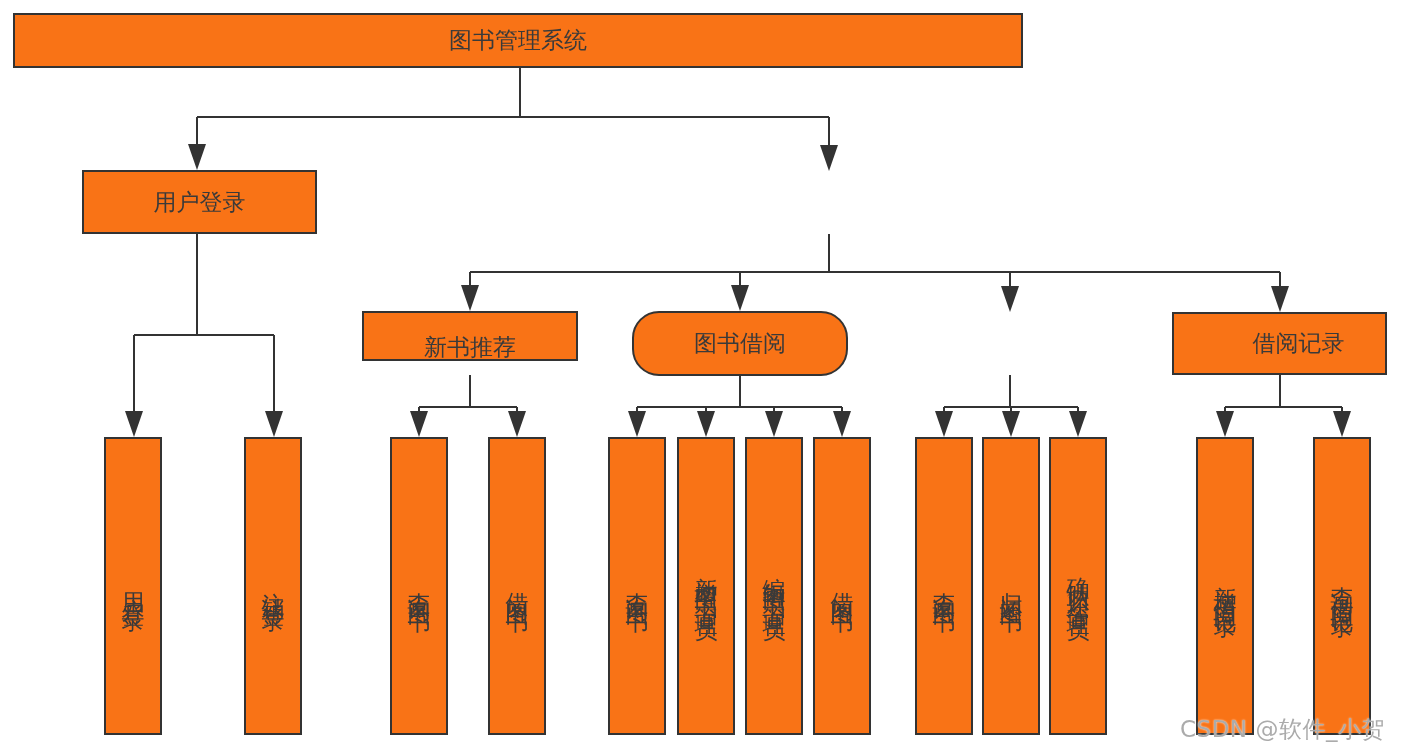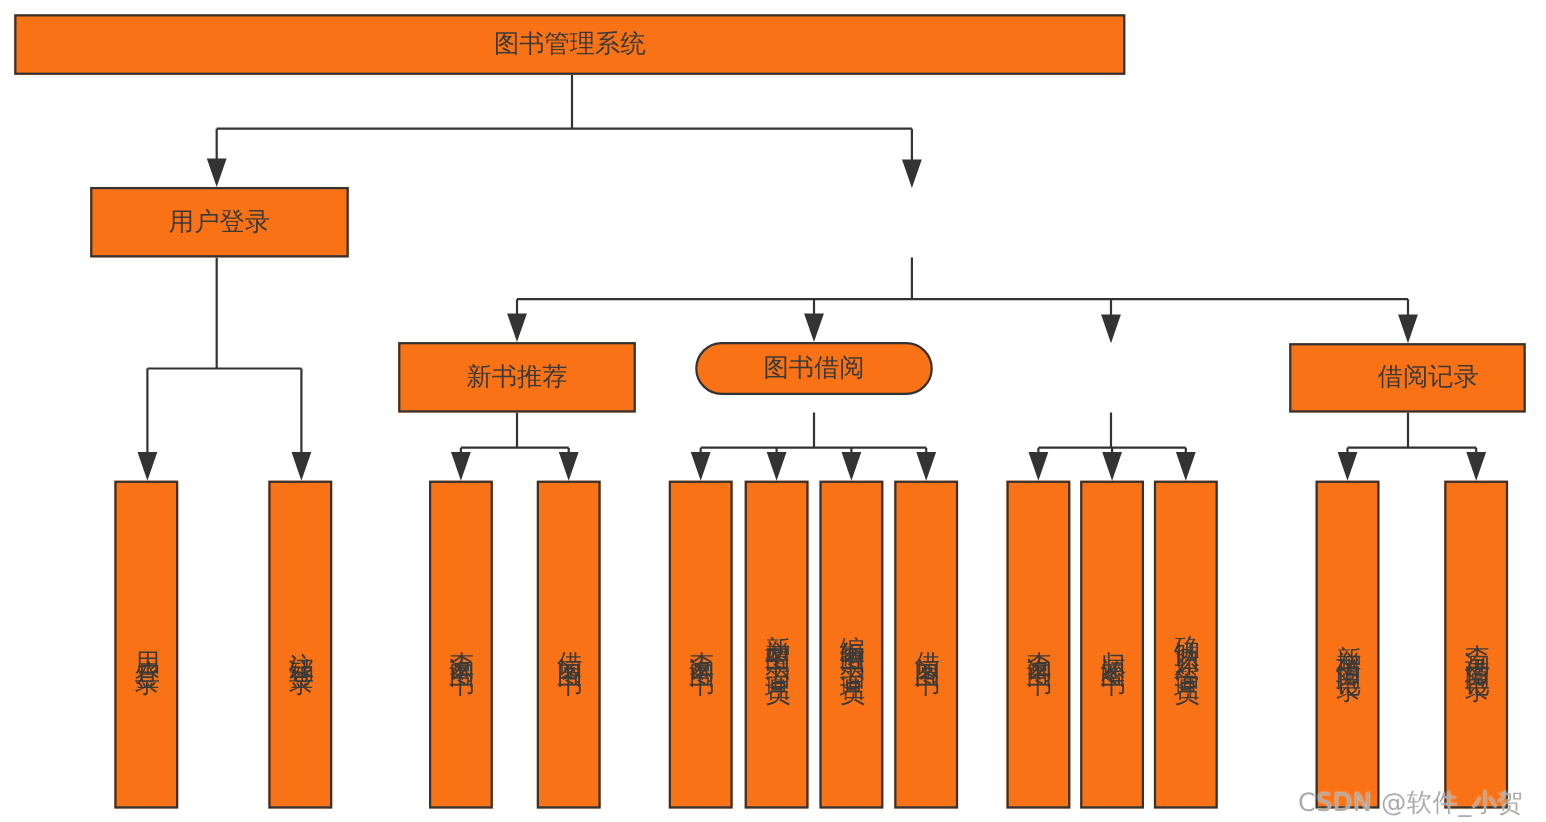--- a/index.html
+++ b/index.html
@@ -83,24 +83,24 @@
   </svg>
 
   <div class="node" style="left:13px;top:13px;width:1010px;height:55px;">
     <span>图书管理系统</span>
   </div>
 
   <div class="node" style="left:82px;top:170px;width:235px;height:64px;">
     <span>用户登录</span>
   </div>
 
-  <div class="node" style="left:362px;top:311px;width:216px;height:64px;">
+  <div class="node" style="left:362px;top:311px;width:216px;height:50px;align-items:flex-end;">
     <span>新书推荐</span>
   </div>
-  <div class="node" style="left:632px;top:311px;width:216px;height:48px;border-radius:27px;">
+  <div class="node" style="left:632px;top:311px;width:216px;height:65px;border-radius:27px;">
     <span>图书借阅</span>
   </div>
   <div class="node" style="left:1172px;top:312px;width:215px;height:63px;padding-left:38px;">
     <span>借阅记录</span>
   </div>
 
   <div class="node vnode" style="left:104px;top:437px;width:58px;height:298px;">
     <span>用户登录</span>
   </div>
   <div class="node vnode" style="left:244px;top:437px;width:58px;height:298px;">

